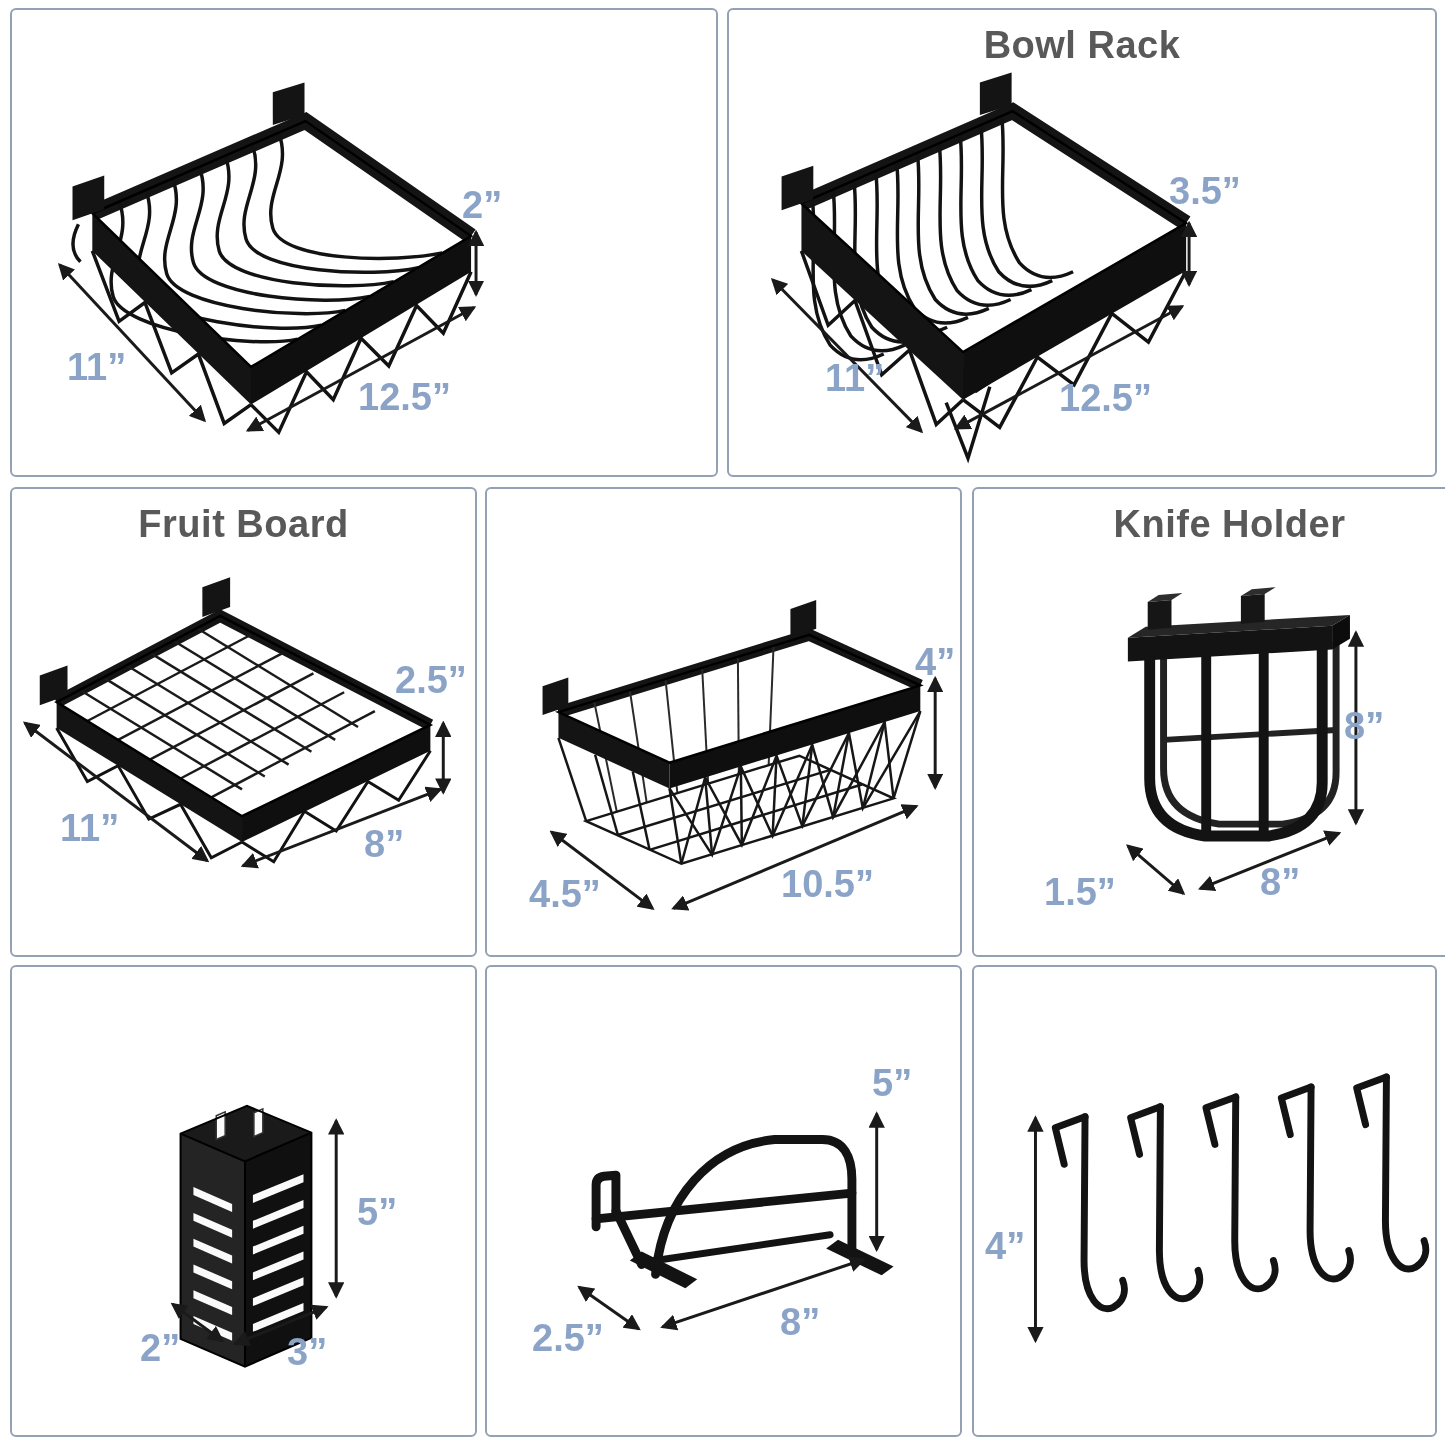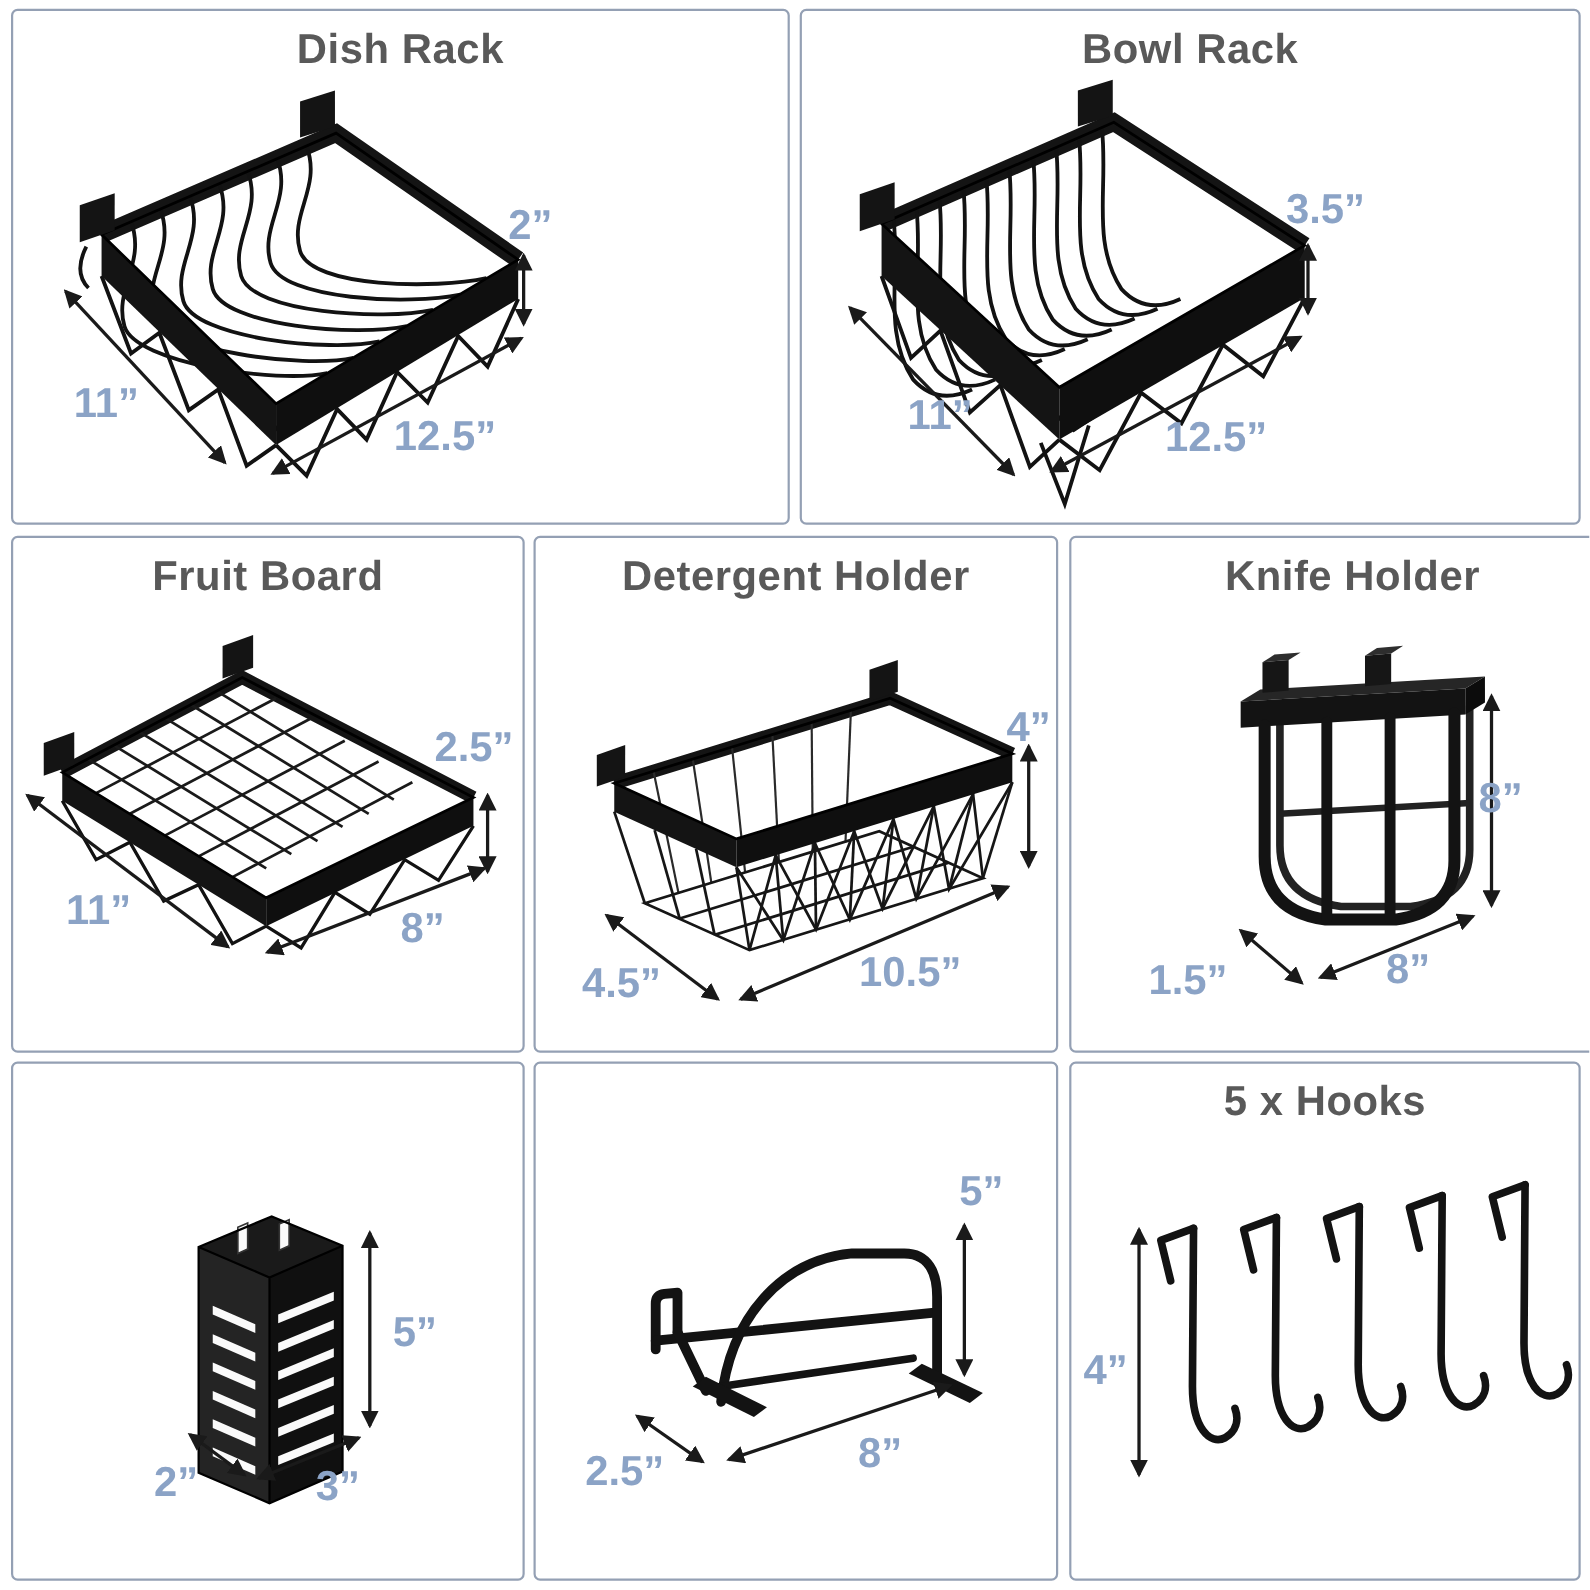--- a/index.html
+++ b/index.html
@@ -13,21 +13,20 @@
   .art svg{position:absolute;left:0;top:0;width:100%;height:100%;}
   .dim{position:absolute;font-weight:bold;font-size:38px;color:var(--dim_color,#8ba3c6);
        white-space:nowrap;line-height:1;}
 </style>
 </head>
 <body>
 
 <div id="sheet">
 
   <section class="panel" style="left:10px;top:8px;width:708px;height:469px">
-    <h2>Dish Rack</h2>
     <div class="art">
       <svg viewBox="0 0 708 469">
         <defs>
             <marker id="ah1" viewBox="0 0 10 10" refX="8.5" refY="5" markerWidth="5.5" markerHeight="5.5" orient="auto-start-reverse">
               <path d="M0,0L10,5L0,10Z" fill="#1a1a1a"></path>
             </marker>
           </defs>
         <path d="M80,205 L295,112 L462,228" fill="none" stroke="#141414" stroke-width="16"></path>
         <g stroke="#121212" stroke-width="3.5" fill="none">
           <path d="M107,193 C121,231 91,255 101,289 C111,323 241,342 287,332"></path>
@@ -140,21 +139,20 @@
           <line x1="435" y1="236" x2="435" y2="306"></line>
         </g>
       </svg>
       <span class="dim" style="left:383px;top:172px">2.5”</span>
       <span class="dim" style="left:48px;top:320px">11”</span>
       <span class="dim" style="left:352px;top:336px">8”</span>
     </div>
   </section>
 
   <section class="panel" style="left:485px;top:487px;width:477px;height:470px">
-    <h2>Detergent Holder</h2>
     <div class="art">
       <svg viewBox="0 0 477 470">
         <defs>
             <marker id="ah4" viewBox="0 0 10 10" refX="8.5" refY="5" markerWidth="5.5" markerHeight="5.5" orient="auto-start-reverse">
               <path d="M0,0L10,5L0,10Z" fill="#1a1a1a"></path>
             </marker>
           </defs>
         <path d="M72,225 L325,147 L437,198" fill="none" stroke="#141414" stroke-width="12"></path>
         <g stroke="#2a2a2a" stroke-width="2" fill="none">
           <line x1="108" y1="214" x2="131" y2="326"></line>
@@ -298,21 +296,20 @@
           <line x1="177" y1="363" x2="380" y2="295"></line>
         </g>
       </svg>
       <span class="dim" style="left:385px;top:97px">5”</span>
       <span class="dim" style="left:45px;top:352px">2.5”</span>
       <span class="dim" style="left:293px;top:336px">8”</span>
     </div>
   </section>
 
   <section class="panel" style="left:972px;top:965px;width:465px;height:472px">
-    <h2>5 x Hooks</h2>
     <div class="art">
       <svg viewBox="0 0 465 472">
         <defs>
             <marker id="ah8" viewBox="0 0 10 10" refX="8.5" refY="5" markerWidth="5.5" markerHeight="5.5" orient="auto-start-reverse">
               <path d="M0,0L10,5L0,10Z" fill="#1a1a1a"></path>
             </marker>
           </defs>
         <g stroke="#131313" stroke-width="7" fill="none" stroke-linecap="round" stroke-linejoin="round">
           <path d="M112,151 L82,162 L91,199"></path>
           <path d="M112,151 L111,296 C111,334 127,350 141,343 C151,337 154,327 150,316"></path>

